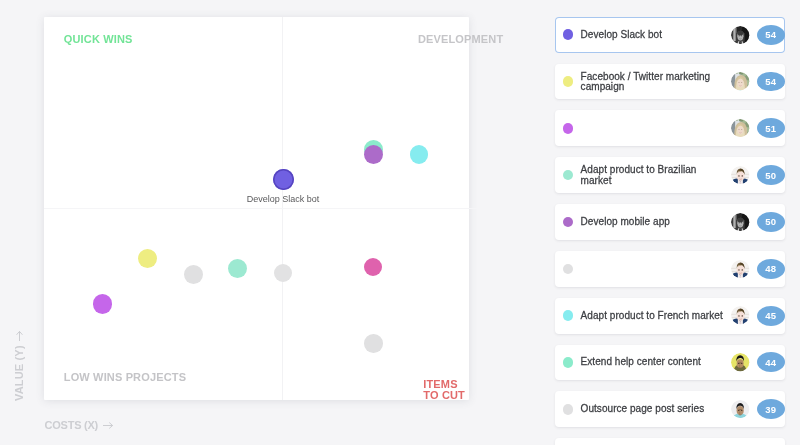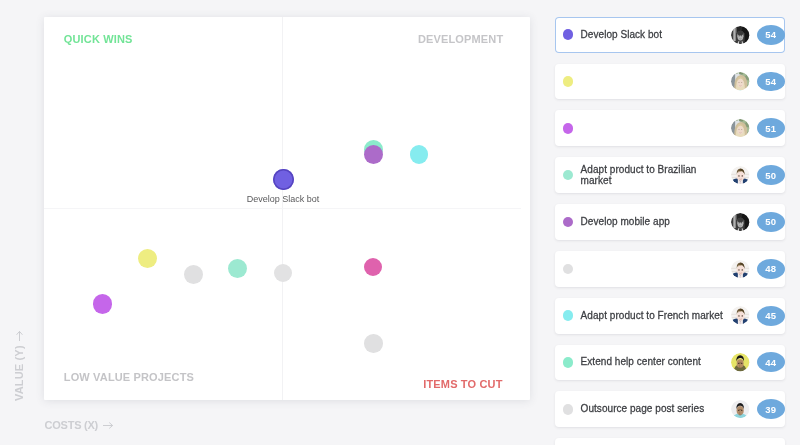--- a/index.html
+++ b/index.html
@@ -1,21 +1,21 @@
 <!DOCTYPE html>
 <html><head>
 <meta charset="utf-8">
 <style>
   html,body{margin:0;padding:0;}
   body{width:800px;height:445px;overflow:hidden;background:#f5f5f7;
        font-family:"Liberation Sans",sans-serif;-webkit-font-smoothing:antialiased;}
   #root{position:relative;width:800px;height:445px;background:#f5f5f7;}
   
   #chart-area{position:absolute;left:0;top:0;width:545px;height:445px;}
-  #matrix-card{position:absolute;left:43.5px;top:16.7px;width:486px;height:383.6px;
+  #matrix-card{position:absolute;left:43.5px;top:16.7px;width:425px;height:383.6px;
       background:#fff;border-radius:1px;box-shadow:0 1px 9px rgba(70,75,95,.13);}
   .divider-v{position:absolute;left:238.9px;top:0;width:1px;height:383.6px;background:#f2f2f4;}
   .divider-h{position:absolute;left:0;top:191.6px;width:477.5px;height:1px;background:#f5f5f7;}
   .qlabel{position:absolute;filter:saturate(1);font-size:11px;font-weight:bold;letter-spacing:.15px;
           line-height:11px;}
   #q-quick{left:20.3px;top:17.6px;color:#72e497;}
   #q-dev{left:374.4px;top:17.6px;color:#c5c5c8;}
   #q-low{left:20.3px;top:355.5px;color:#c4c4c7;}
   #q-cut{left:379.8px;top:351px;color:#e26a6a;margin-top:11px;}
   .axis-label{position:absolute;filter:saturate(1);color:#cdced2;font-size:11px;font-weight:bold;
@@ -47,21 +47,21 @@
 </head>
 <body>
 
 <div id="root">
   <div id="chart-area">
     <div id="matrix-card">
       <div class="divider-v"></div>
       <div class="divider-h"></div>
       <div class="qlabel" id="q-quick">QUICK WINS</div>
       <div class="qlabel" id="q-dev">DEVELOPMENT</div>
-      <div class="qlabel" id="q-low">LOW VALUE PROJECTS</div>
+      <div class="qlabel" id="q-low">LOW WINS PROJECTS</div>
       <div class="qlabel" id="q-cut">ITEMS TO CUT</div>
       <div id="dots">
           <div class="dot" style="left: 229.5px; top: 152.3px; width: 20.8px; height: 20.8px; background: rgb(112, 96, 226); box-shadow: rgb(86, 69, 192) 0px 0px 0px 1.6px inset;"></div>
           <div class="dot-label" style="left: 203.3px; top: 178.2px;">Develop Slack bot</div>
           <div class="dot" style="left: 320.4px; top: 123.5px; width: 19px; height: 19px; background: rgb(139, 235, 203);"></div>
           <div class="dot" style="left: 320.4px; top: 128.7px; width: 19px; height: 19px; background: rgb(172, 107, 201);"></div>
           <div class="dot" style="left: 366.2px; top: 128.8px; width: 18.4px; height: 18.4px; background: rgb(134, 236, 239);"></div>
           <div class="dot" style="left: 49.6px; top: 277.5px; width: 19.4px; height: 19.4px; background: rgb(197, 102, 234);"></div>
           <div class="dot" style="left: 94.6px; top: 232.2px; width: 19.4px; height: 19.4px; background: rgb(238, 237, 129);"></div>
           <div class="dot" style="left: 140px; top: 248.6px; width: 19px; height: 19px; background: rgb(224, 224, 225);"></div>
@@ -116,20 +116,21 @@
  <path d="M12 44 L16.5 32 L20.5 35.5 L24.5 32 L29 44Z" fill="#d6d6d6"></path>
  <path d="M17 32 L20.5 35.5 L24 32 L23 44 L18 44Z" fill="#3f3f3f"></path>
  </g>
             </g>
           </svg>
         </span>
         <span class="t-score">54</span>
       </div>
       <div class="task" style="top: 63.62px;">
         <span class="t-dot" style="background: rgb(238, 237, 129);"></span>
+        <span class="t-name">Facebook / Twitter marketing campaign</span>
         <span class="t-av">
           <svg viewBox="0 0 40 40">
             <defs>
  <clipPath id="CLIP1">
                 <circle cx="20" cy="20" r="20"></circle>
               </clipPath>
  <filter id="FLT1" x="-20%" y="-20%" width="140%" height="140%">
                 <feGaussianBlur stdDeviation="0.8"></feGaussianBlur>
               </filter>
             </defs>

